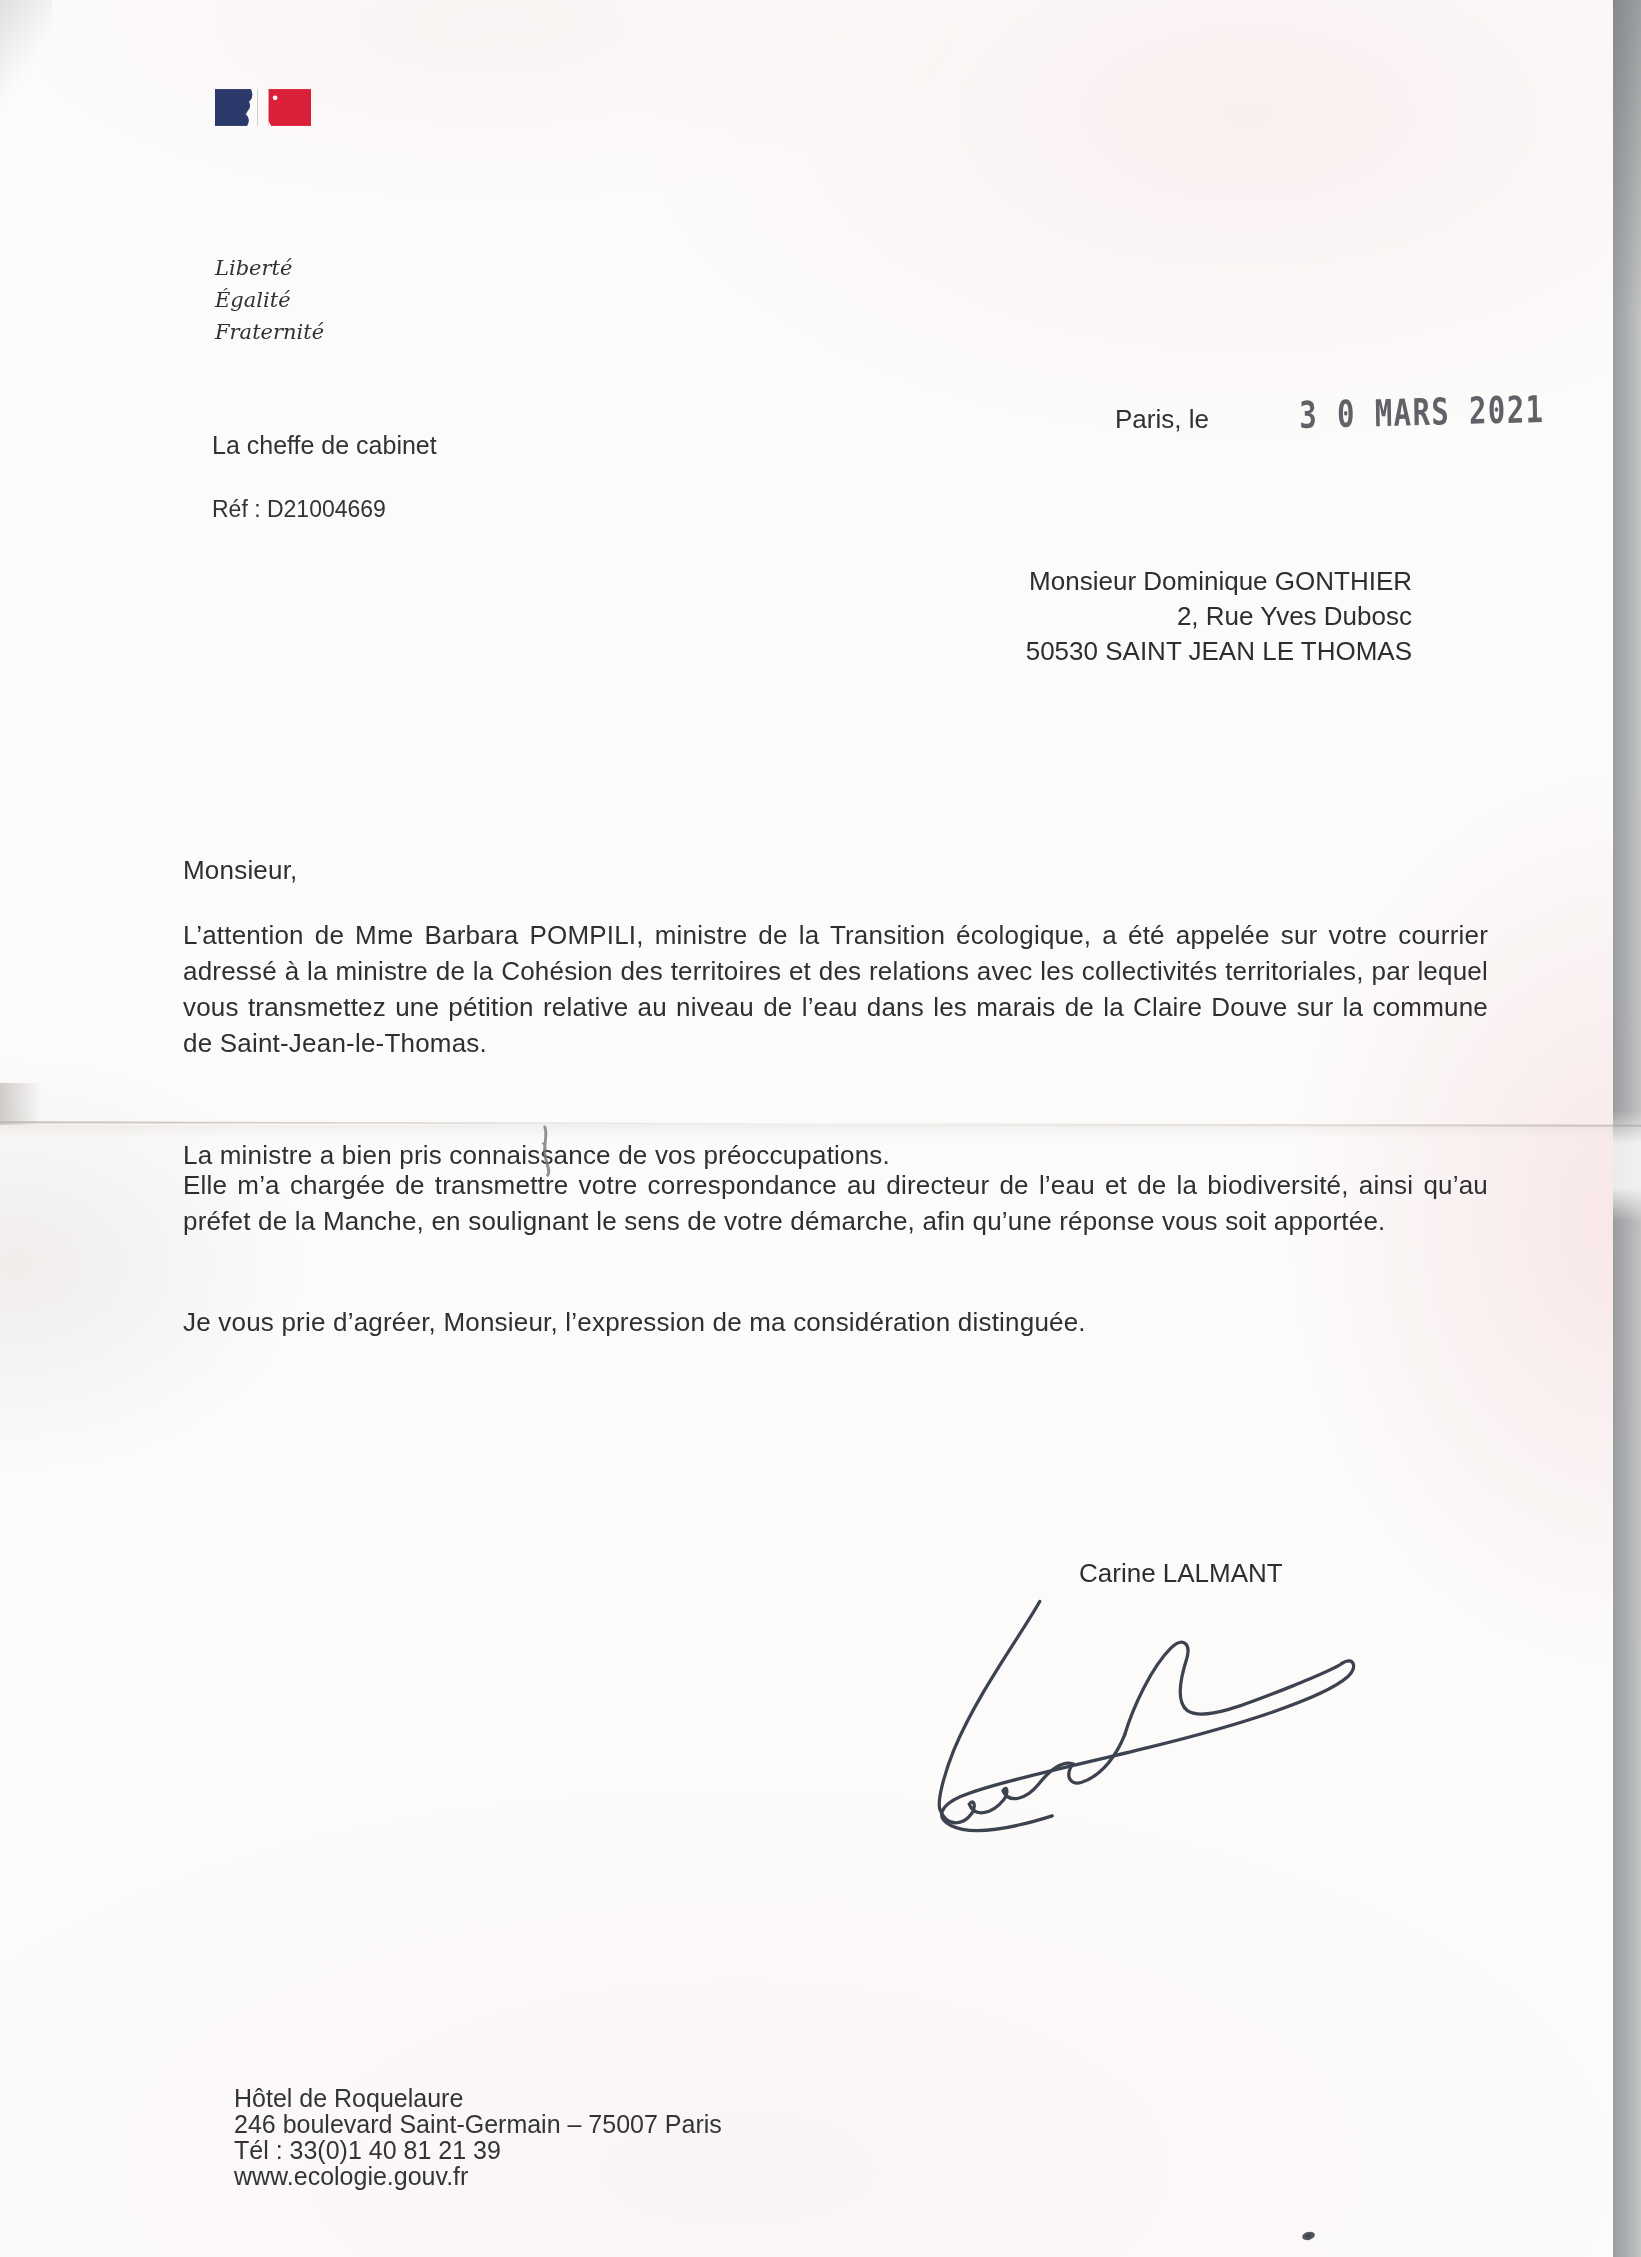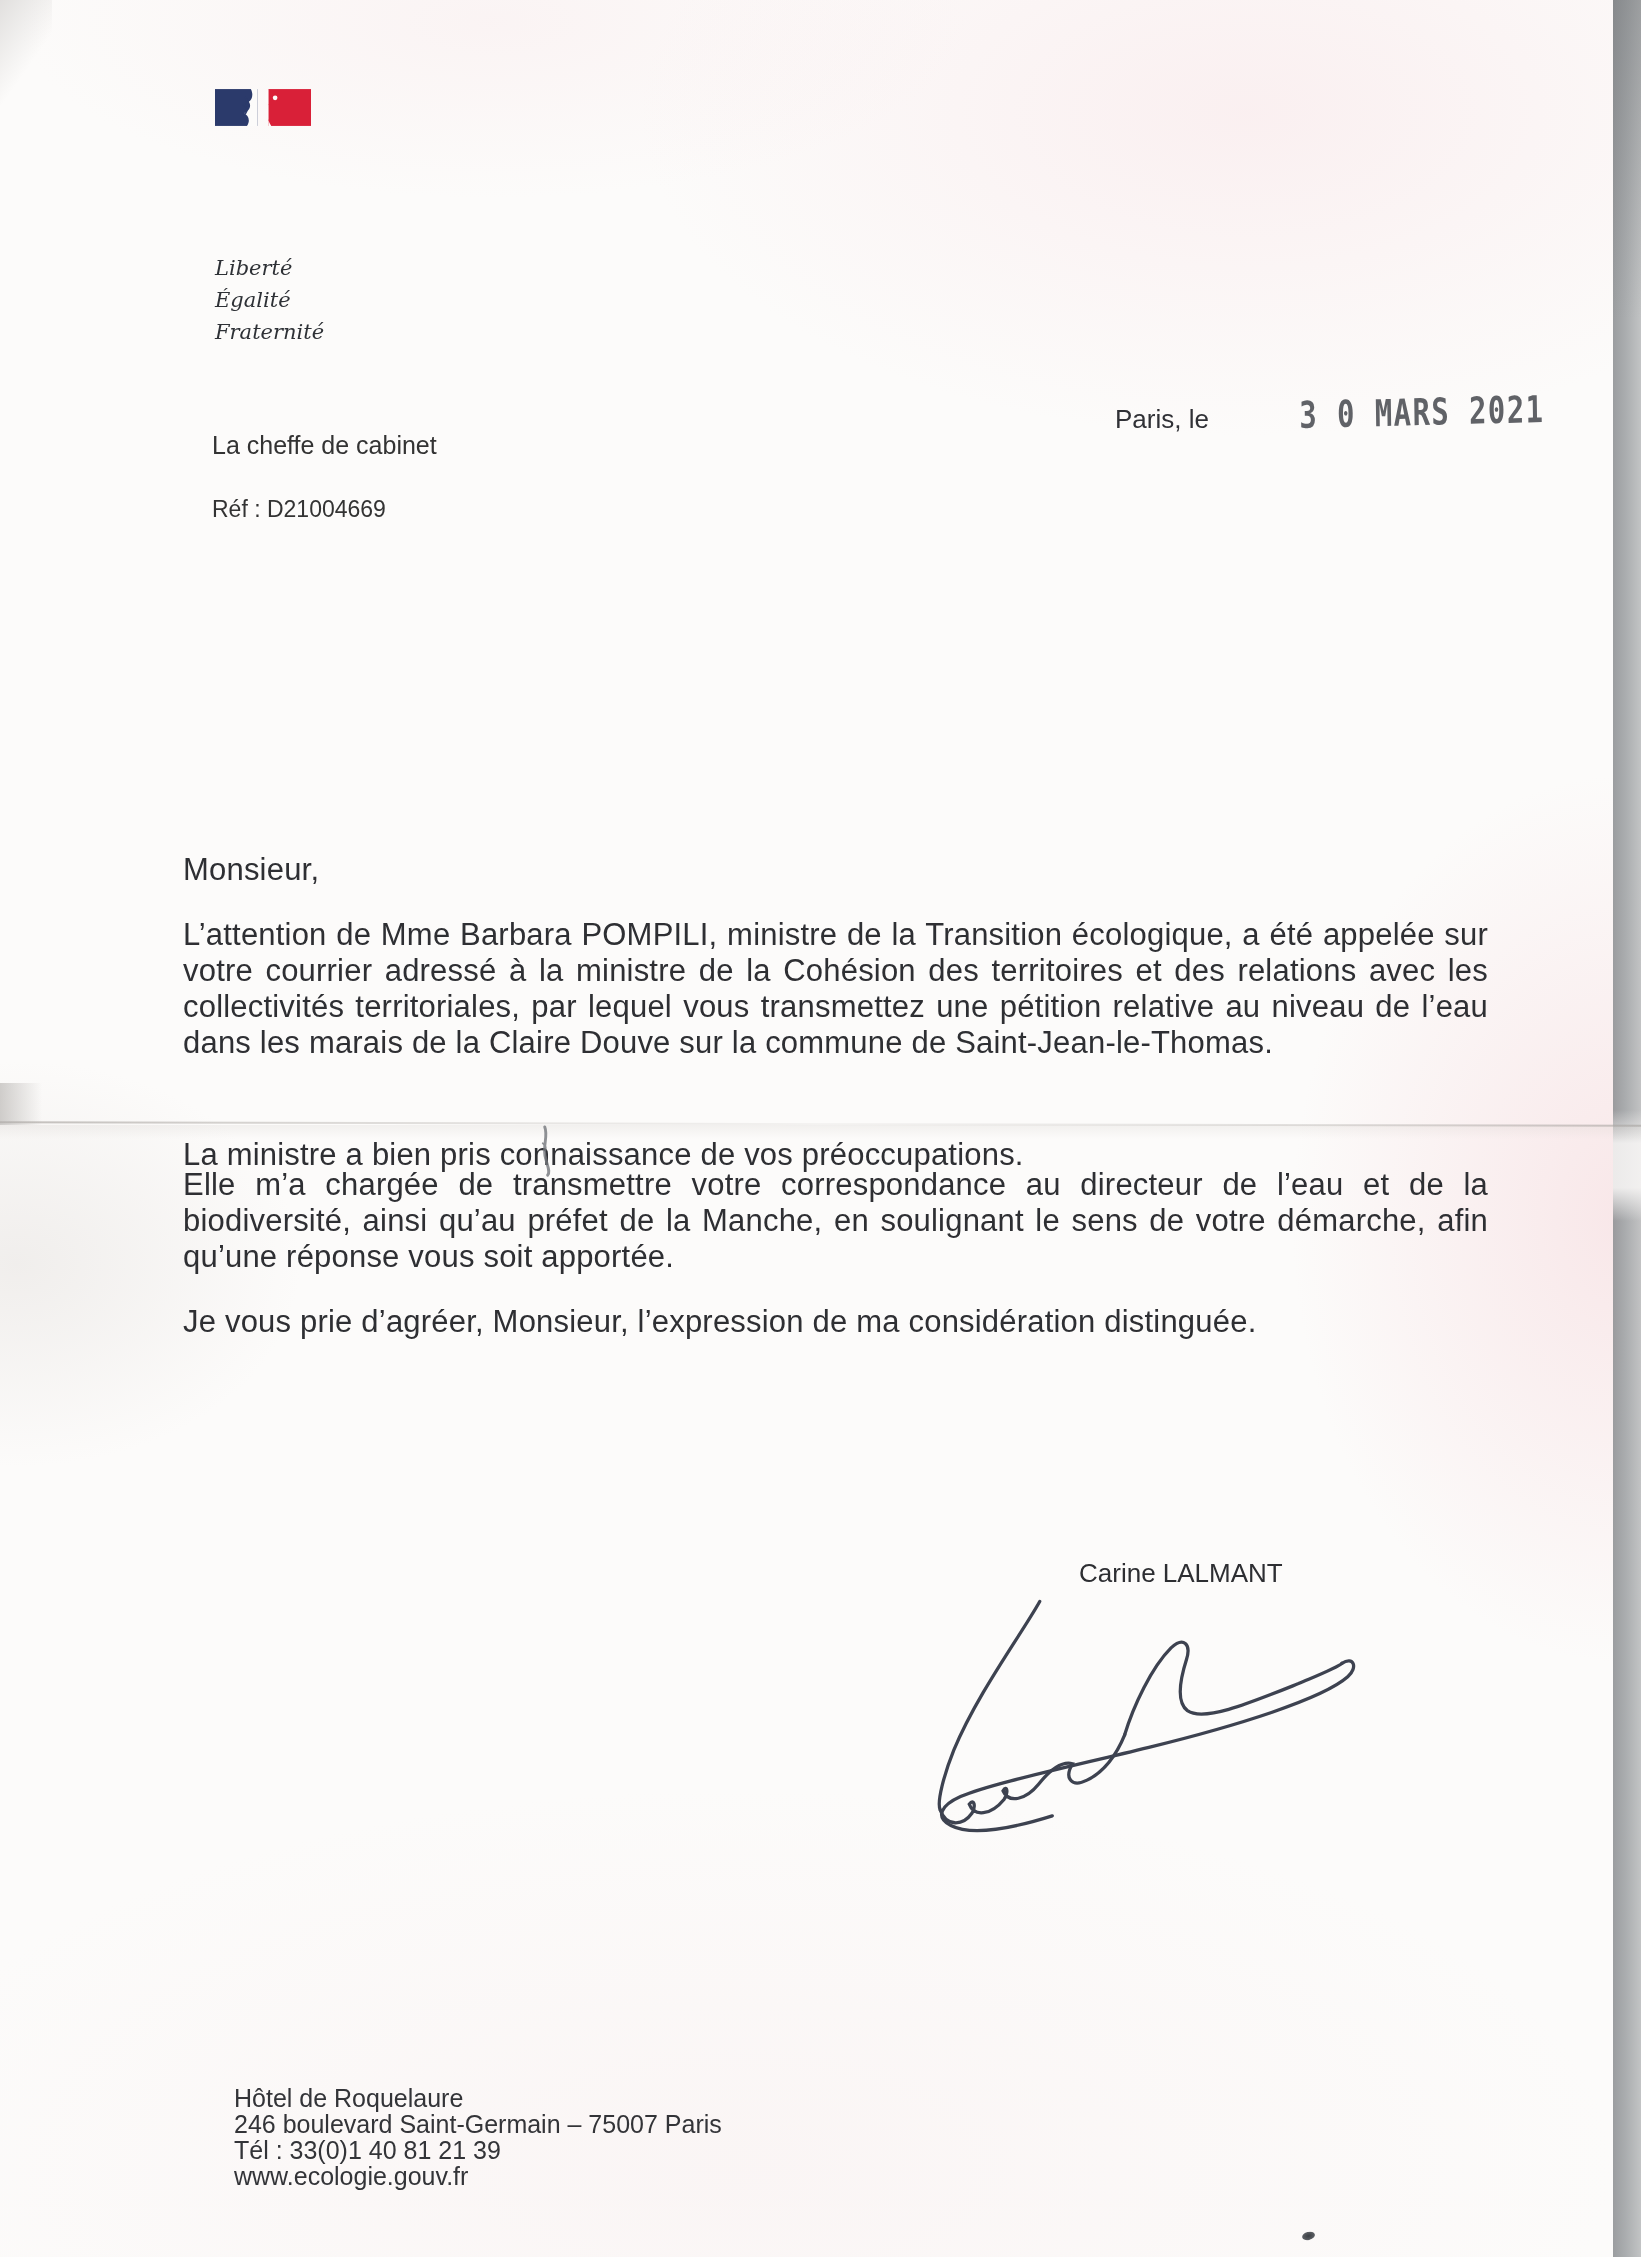--- a/index.html
+++ b/index.html
@@ -52,21 +52,21 @@
   
   .recipient {
     position: absolute; right: 229px; top: 564px;
     text-align: right; font-size: 26px; line-height: 35px; color: #2d2e32;
     white-space: nowrap;
   }
 
   
   .para {
     position: absolute; left: 183px; width: 1305px;
-    font-size: 31px; line-height: 36px; color: #2e2f33;
+    font-size: 26px; line-height: 36px; color: #2e2f33;
     text-align: justify; letter-spacing: 0.2px;
   }
   .para.no-justify { text-align: left; }
   .salutation { top: 852px; }
   .p1 { top: 917px; }
   .p2 { top: 1137px; }
   .p3 { top: 1167px; }
   .p4 { top: 1304px; }
 
   
@@ -139,20 +139,25 @@
     <div>Égalité</div>
     <div>Fraternité</div>
   </div>
 
   <div class="sender-role">La cheffe de cabinet</div>
   <div class="reference">Réf : D21004669</div>
 
   <div class="place-line">Paris, le</div>
   <div class="date-stamp">3 0 MARS 2021</div>
 
+  <div class="recipient">
+    <div>Monsieur Dominique GONTHIER</div>
+    <div>2, Rue Yves Dubosc</div>
+    <div>50530 SAINT JEAN LE THOMAS</div>
+  </div>
 
   <div class="para no-justify salutation">Monsieur,</div>
   <div class="para p1">L’attention de Mme Barbara POMPILI, ministre de la Transition écologique, a été appelée sur votre courrier adressé à la ministre de la Cohésion des territoires et des relations avec les collectivités territoriales, par lequel vous transmettez une pétition relative au niveau de l’eau dans les marais de la Claire Douve sur la commune de Saint-Jean-le-Thomas.</div>
   <div class="para no-justify p2">La ministre a bien pris connaissance de vos préoccupations.</div>
   <div class="para p3">Elle m’a chargée de transmettre votre correspondance au directeur de l’eau et de la biodiversité, ainsi qu’au préfet de la Manche, en soulignant le sens de votre démarche, afin qu’une réponse vous soit apportée.</div>
   <div class="para no-justify p4">Je vous prie d’agréer, Monsieur, l’expression de ma considération distinguée.</div>
 
   <div class="signer-name">Carine LALMANT</div>
   <svg class="signature-svg" viewBox="0 0 470 290" xmlns="http://www.w3.org/2000/svg" fill="none" stroke="#3d4250" stroke-width="3.4" stroke-linecap="round">
     <path d="M 127,14 C 108,48 62,110 38,168 C 28,193 20,222 24,230"></path>

